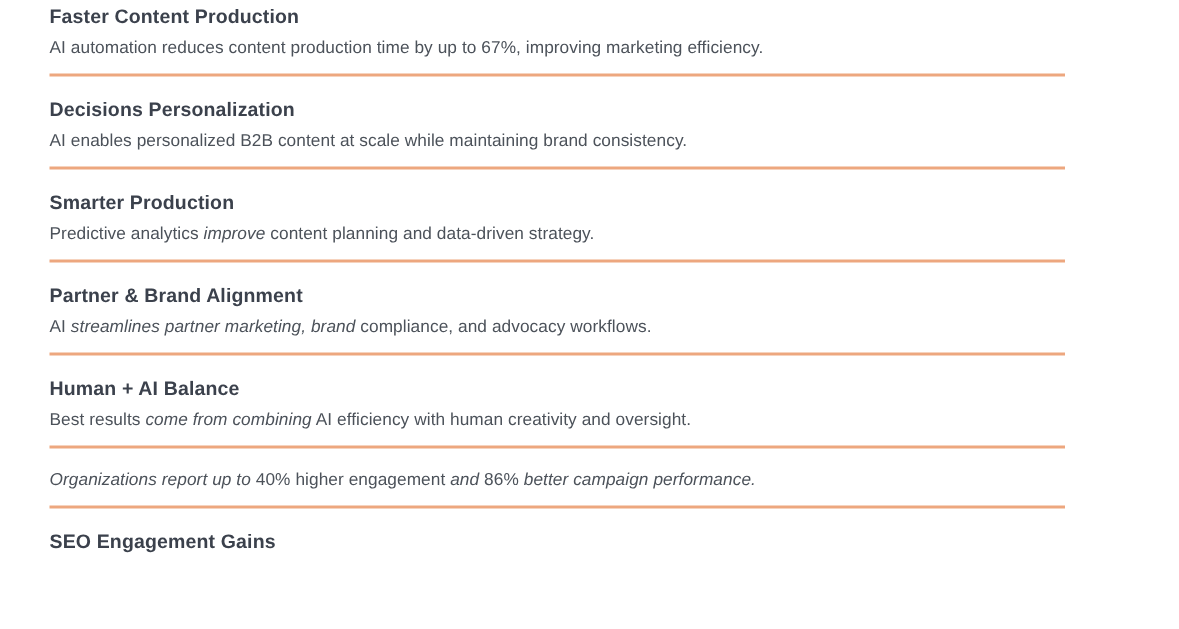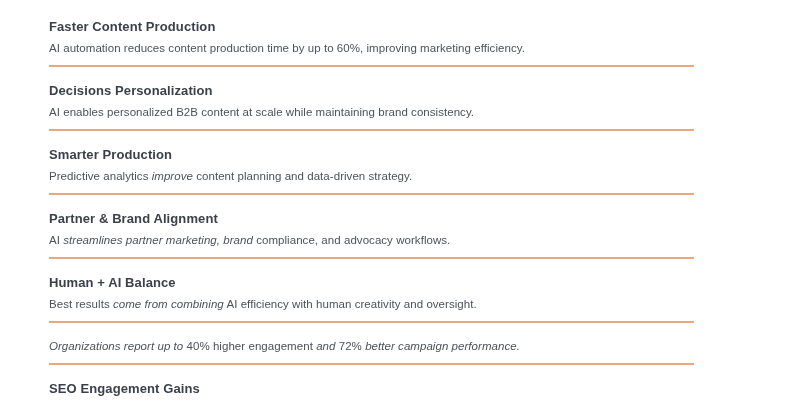--- a/index.html
+++ b/index.html
@@ -13,21 +13,21 @@
     width:786px;height:419px;
     background:var(--bg);
     font-family:"Liberation Sans",sans-serif;
     overflow:hidden;
   }
   .page{
     box-sizing:border-box;
     width:786px;height:419px;
     padding:3px 76px 0 33px;
   }
-  .sec{margin:16px;}
+  .sec{margin:0;}
   .title{
     margin:0;
     font-size:13px;
     line-height:15px;
     font-weight:bold;
     color:var(--heading);
     letter-spacing:.1px;
   }
   .desc{
     margin:7px 0 0 0;
@@ -43,21 +43,21 @@
     border-top:2px solid var(--divider);
   }
 </style>
 </head>
 <body>
 
 <div class="page">
 
   <section class="sec">
     <h3 class="title">Faster Content Production</h3>
-    <p class="desc"><span>AI automation reduces content production time by up to 60%, improving marketing efficiency.</span></p>
+    <p class="desc"><span>AI automation reduces content production time by up to 67%, improving marketing efficiency.</span></p>
     <div class="rule"></div>
   </section>
 
   <section class="sec">
     <h3 class="title">Decisions Personalization</h3>
     <p class="desc"><span>AI enables personalized B2B content at scale while maintaining brand consistency.</span></p>
     <div class="rule"></div>
   </section>
 
   <section class="sec">
@@ -72,21 +72,21 @@
     <div class="rule"></div>
   </section>
 
   <section class="sec">
     <h3 class="title">Human + AI Balance</h3>
     <p class="desc"><span>Best results </span><span class="it">come from combining</span><span> AI efficiency with human creativity and oversight.</span></p>
     <div class="rule"></div>
   </section>
 
   <section class="sec">
-    <p class="desc"><span class="it">Organizations report up to</span><span> 40% higher engagement </span><span class="it">and</span><span> 72% </span><span class="it">better campaign performance.</span></p>
+    <p class="desc"><span class="it">Organizations report up to</span><span> 40% higher engagement </span><span class="it">and</span><span> 86% </span><span class="it">better campaign performance.</span></p>
     <div class="rule"></div>
   </section>
 
   <section class="sec">
     <h3 class="title">SEO Engagement Gains</h3>
   </section>
 
 </div>
 
 </body></html>

